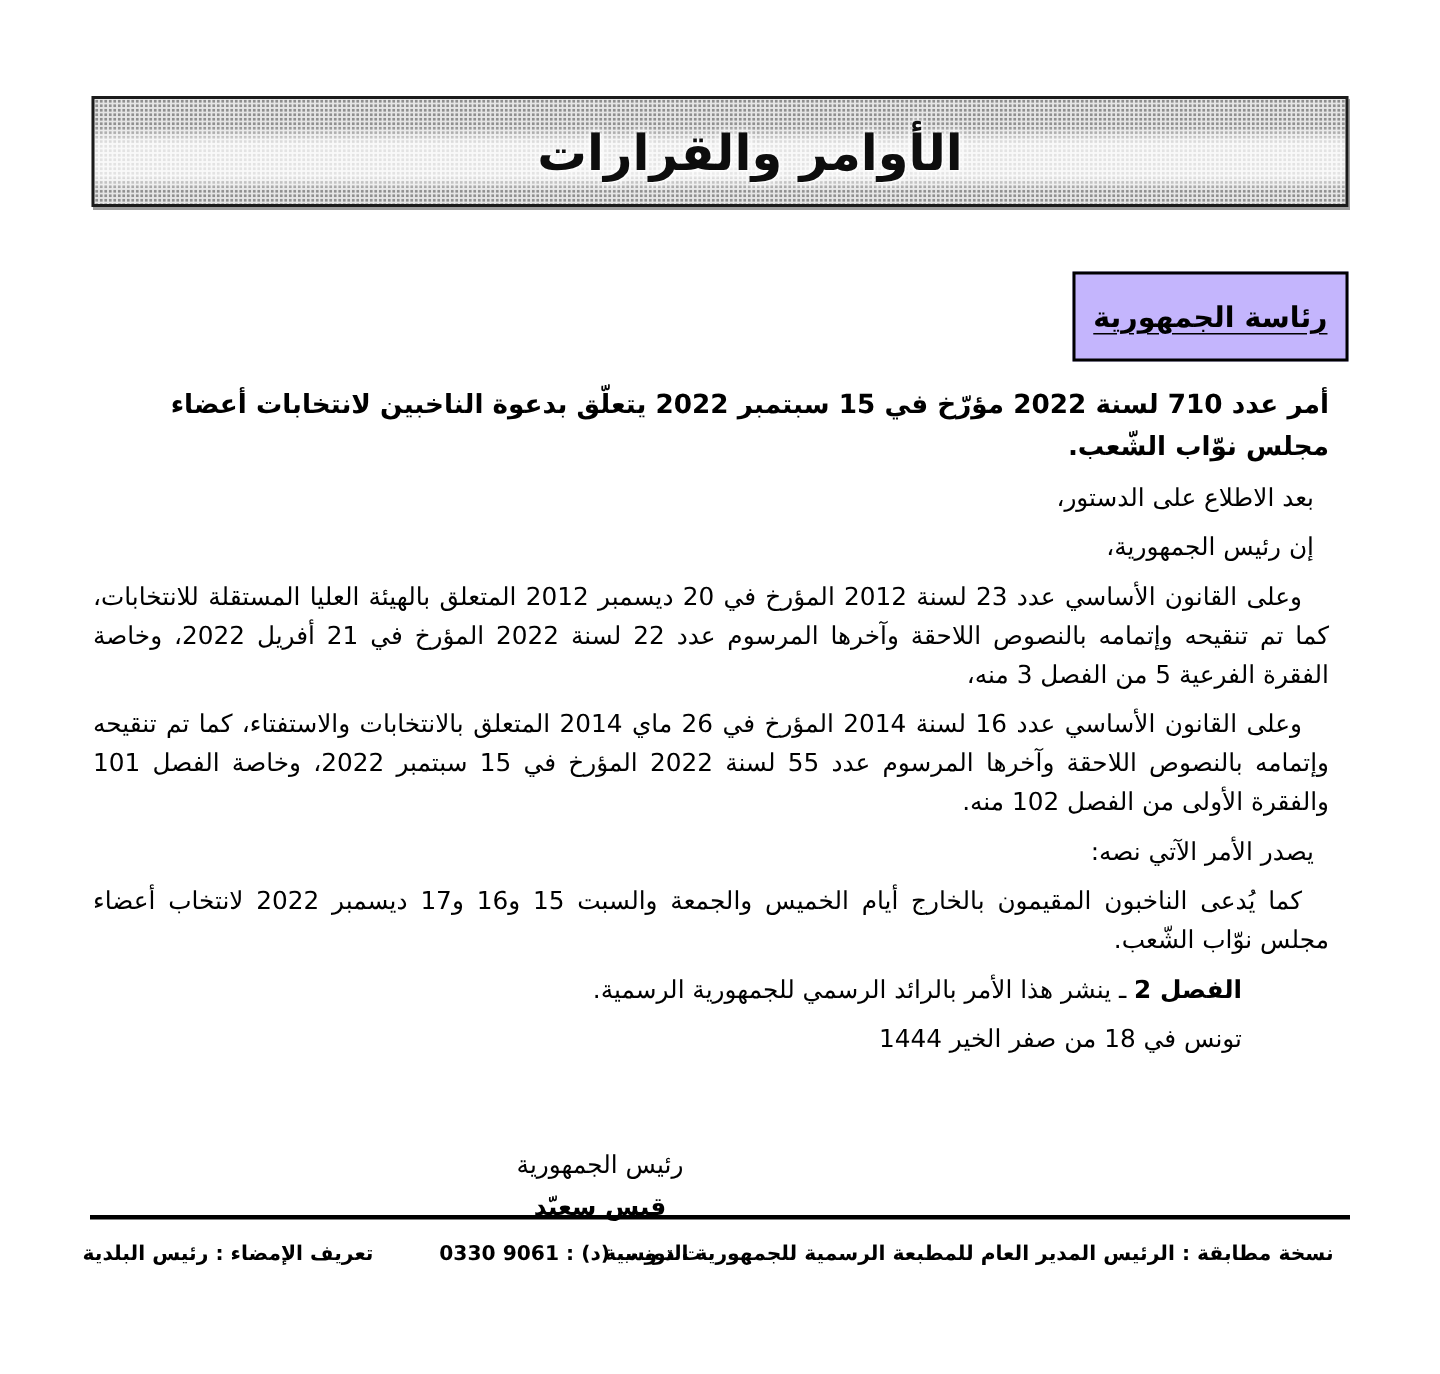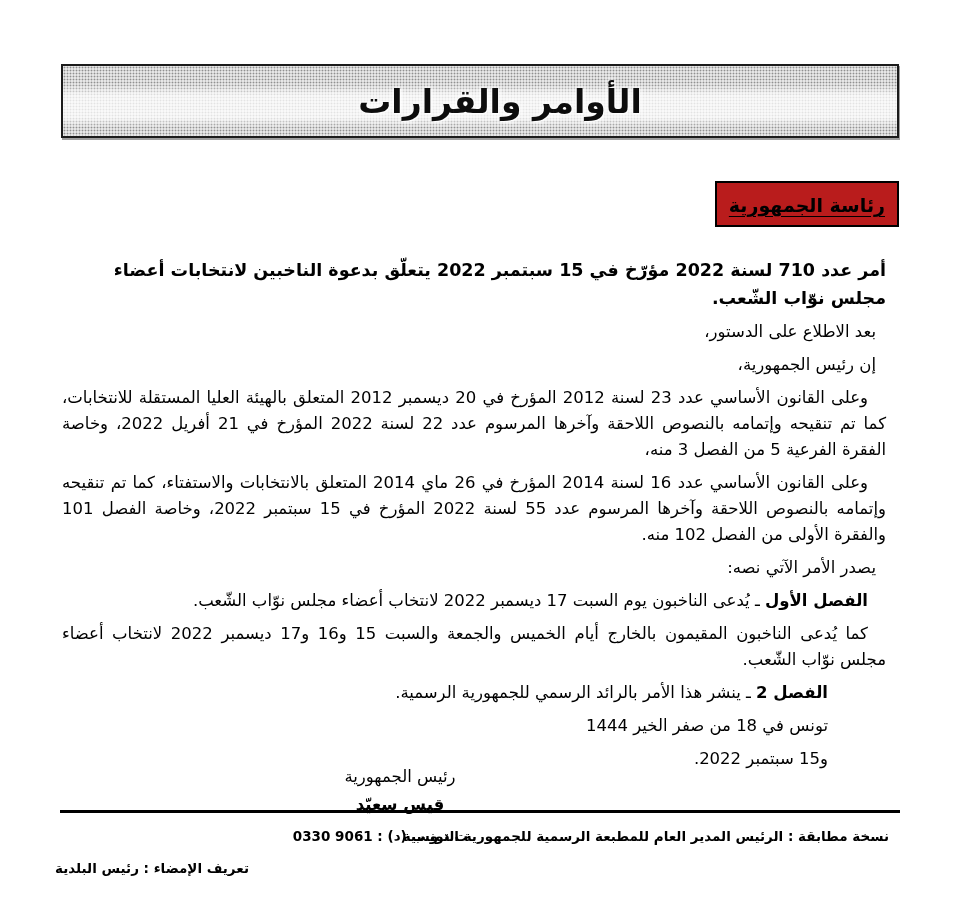--- a/index.html
+++ b/index.html
@@ -31,23 +31,23 @@
     font-size: 33px;
     font-weight: bold;
     color: #0d0d0d;
     letter-spacing: 1px;
     text-shadow: 0 0 5px #fff, 0 0 8px #fff, 1px 1px 0 rgba(255,255,255,0.9);
   }
   
   .authority-box {
     position: absolute;
     top: 181px; right: 61px;
-    min-width: 152px; height: 46px;
+    min-width: 152px; height: 60px;
     border: 2px solid #000;
-    background: #b91c1c;
+    background: #c4b5fd;
     display: flex; align-items: center; justify-content: center;
     padding: 4px 12px 2px;
   }
   .authority-box .label {
     font-weight: bold;
     font-size: 19px;
     text-decoration: underline;
     text-underline-offset: 4px;
   }
   
@@ -87,21 +87,21 @@
     border-top: 3px solid #000;
   }
   .footer {
     position: absolute;
     top: 828px; right: 55px; left: 55px; height: 24px;
     font-size: 13.5px;
     font-weight: bold;
   }
   .f-right  { position: absolute; right: 16px;    top: 0; white-space: nowrap; }
   .f-center { position: absolute; right: 437px; top: 0; white-space: nowrap; }
-  .f-left   { position: absolute; left: 0;     top: 0; white-space: nowrap; margin-top: 32px; }
+  .f-left   { position: absolute; left: 0;     top: 0; white-space: nowrap; }
 </style>
 </head>
 <body>
 
 <div class="page">
 
   <div class="banner">
     <span class="banner-title">الأوامر والقرارات</span>
   </div>
 
@@ -109,25 +109,23 @@
     <span class="label">رئاسة الجمهورية</span>
   </div>
 
   <div class="body">
     <p class="decree-title">أمر عدد 710 لسنة 2022 مؤرّخ في 15 سبتمبر 2022 يتعلّق بدعوة الناخبين لانتخابات أعضاء مجلس نوّاب الشّعب.</p>
     <p class="line">بعد الاطلاع على الدستور،</p>
     <p class="line">إن رئيس الجمهورية،</p>
     <p class="para">وعلى القانون الأساسي عدد 23 لسنة 2012 المؤرخ في 20 ديسمبر 2012 المتعلق بالهيئة العليا المستقلة للانتخابات، كما تم تنقيحه وإتمامه بالنصوص اللاحقة وآخرها المرسوم عدد 22 لسنة 2022 المؤرخ في 21 أفريل 2022، وخاصة الفقرة الفرعية 5 من الفصل 3 منه،</p>
     <p class="para">وعلى القانون الأساسي عدد 16 لسنة 2014 المؤرخ في 26 ماي 2014 المتعلق بالانتخابات والاستفتاء، كما تم تنقيحه وإتمامه بالنصوص اللاحقة وآخرها المرسوم عدد 55 لسنة 2022 المؤرخ في 15 سبتمبر 2022، وخاصة الفصل 101 والفقرة الأولى من الفصل 102 منه.</p>
     <p class="line">يصدر الأمر الآتي نصه:</p>
-    <p class="para"><span class="article-label">الفصل الأول</span><span> ـ يُدعى الناخبون يوم السبت 17 ديسمبر 2022 لانتخاب أعضاء مجلس نوّاب الشّعب.</span></p>
     <p class="para">كما يُدعى الناخبون المقيمون بالخارج أيام الخميس والجمعة والسبت 15 و16 و17 ديسمبر 2022 لانتخاب أعضاء مجلس نوّاب الشّعب.</p>
     <p class="para closing"><span class="article-label">الفصل 2</span><span> ـ ينشر هذا الأمر بالرائد الرسمي للجمهورية الرسمية.</span></p>
     <p class="line closing">تونس في 18 من صفر الخير 1444</p>
-    <p class="line closing">و15 سبتمبر 2022.</p>
   </div>
 
   <div class="signature">
     <p>رئيس الجمهورية</p>
     <p class="name">قيس سعيّد</p>
   </div>
 
   <div class="footer-rule"></div>
 
   <div class="footer">

